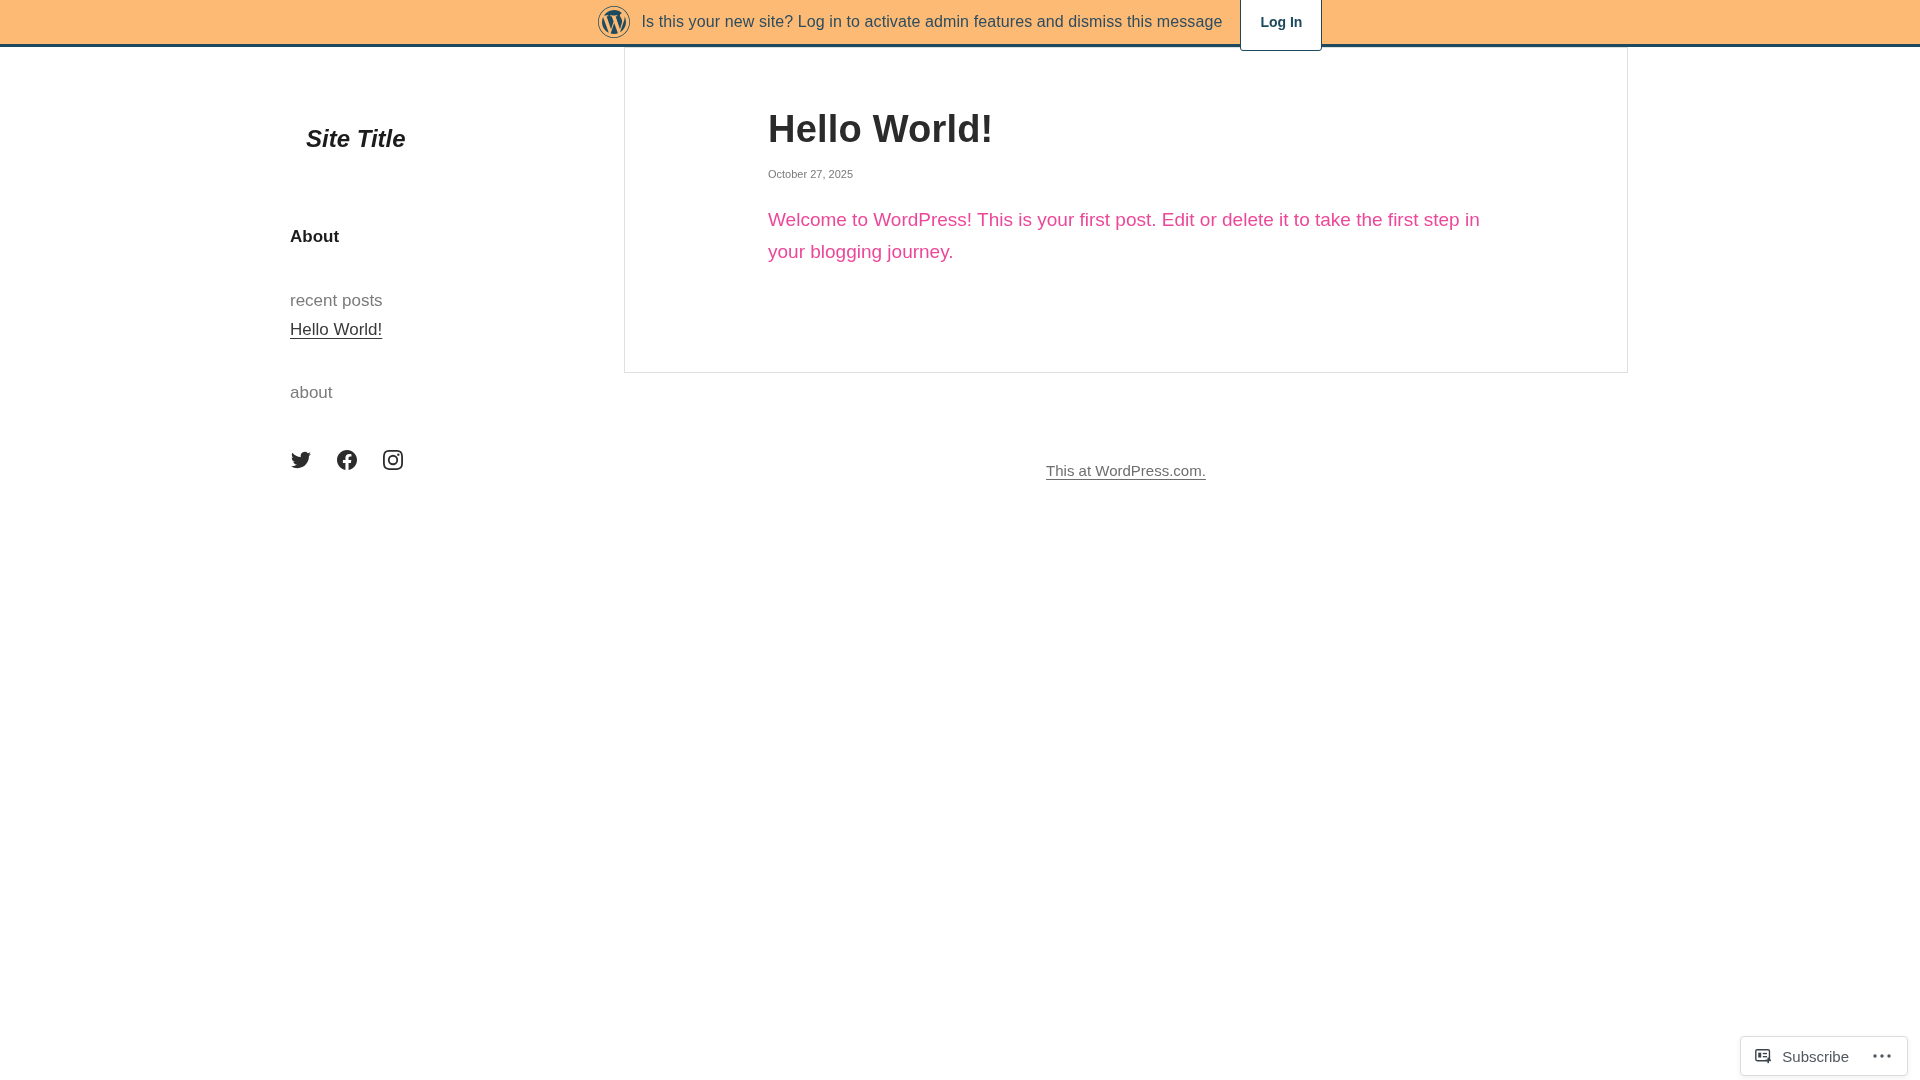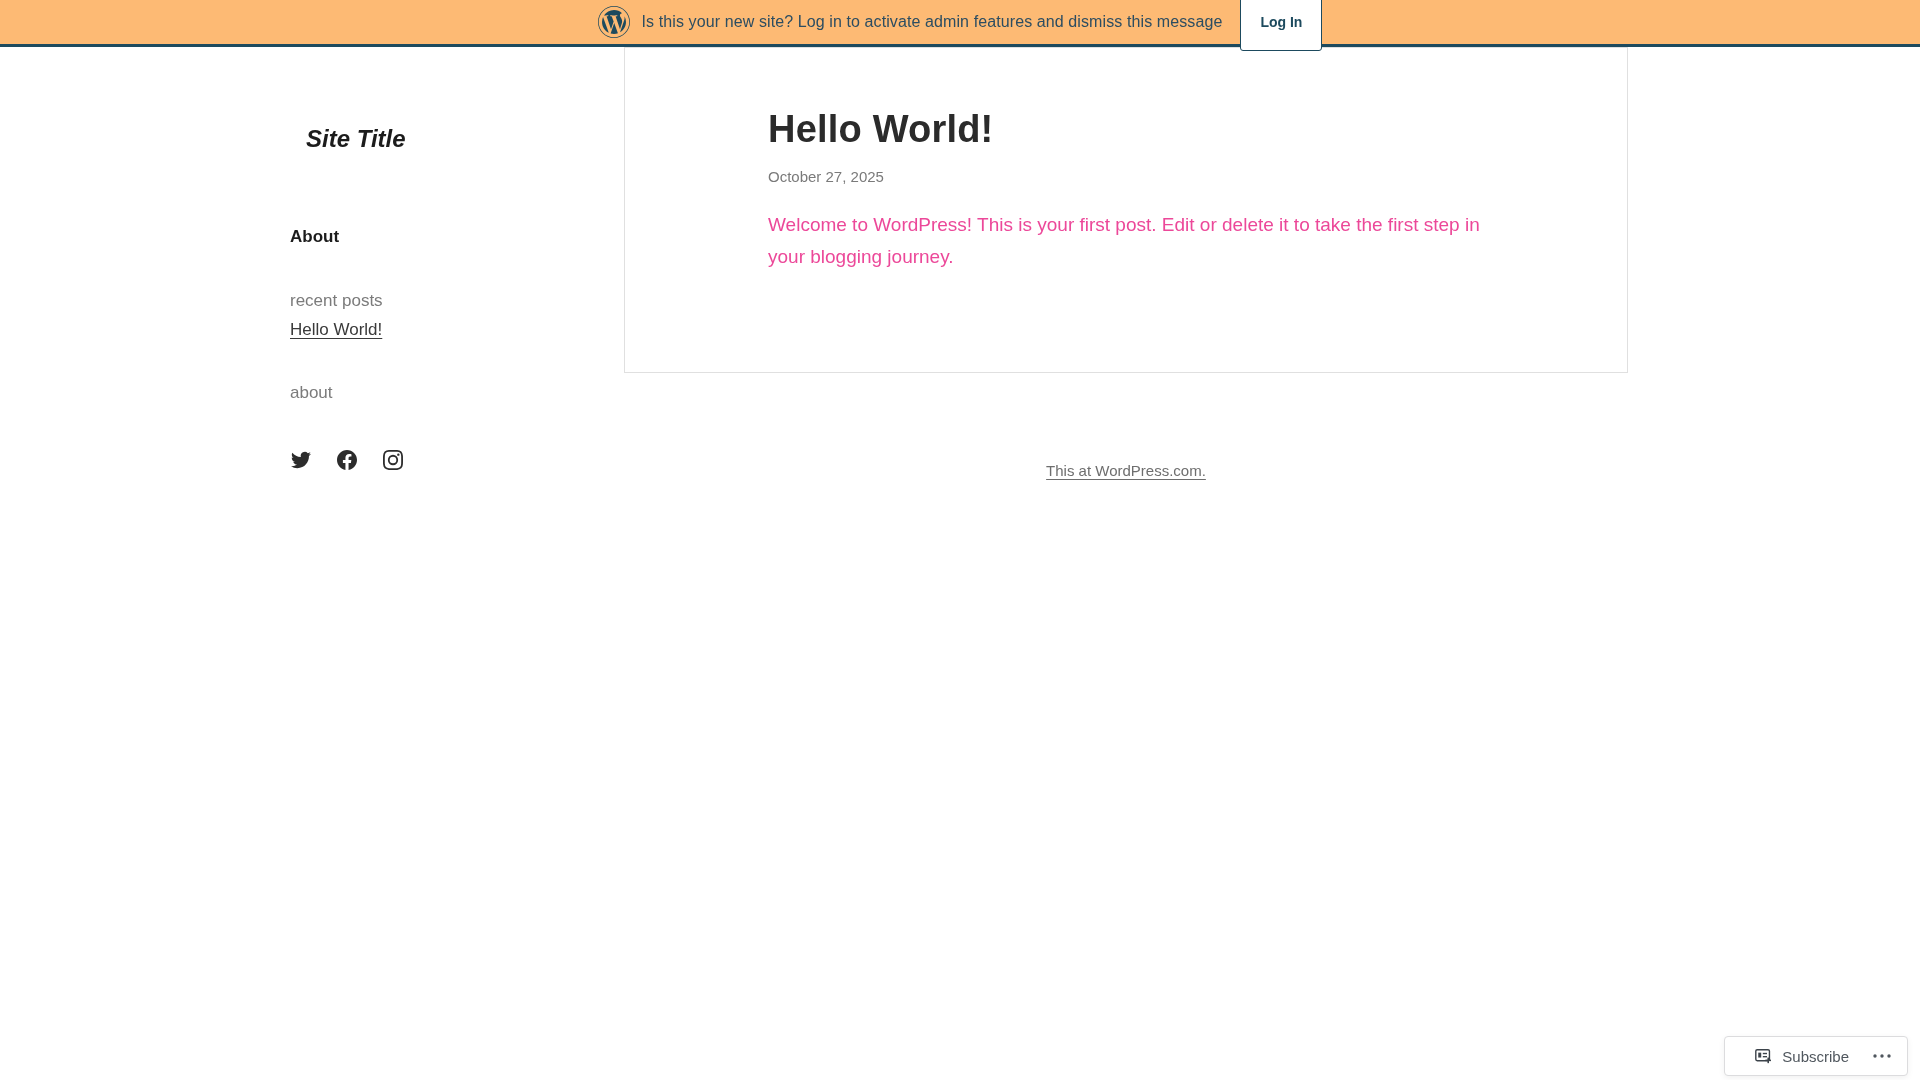--- a/index.html
+++ b/index.html
@@ -69,21 +69,21 @@
   .post-card {
     position:absolute; left:624px; top:47px;
     width:1004px; height:326px;
     background:#ffffff; border:1px solid #e0e0e0;
     padding:60px 140px 0 143px;
   }
   .post-title {
     margin:0; font-size:38px; font-weight:bold; color:#2b2b2b;
     line-height:1.15; letter-spacing:.2px; cursor:pointer;
   }
-  .post-date { margin-top:16px; font-size:15px; color:#7a7a7a; }
+  .post-date { margin-top:16px; font-size:11px; color:#7a7a7a; }
   .post-body {
     margin:24px 0 9px 0; max-width:720px;
     font-size:19px; line-height:1.72; color:#ec4899;
   }
 
   
   .site-footer {
     position:absolute; left:624px; top:462px; width:1004px;
     text-align:center;
   }
@@ -91,21 +91,21 @@
     font-size:15px; color:#6e6e6e;
     text-decoration:underline; text-underline-offset:3px; cursor:pointer;
   }
 
   
   .action-bar {
     position:absolute; right:12px; bottom:4px;
     height:40px; display:flex; align-items:center;
     background:#ffffff; border:1px solid #dcdcde; border-radius:4px;
     box-shadow:0 2px 6px rgba(0,0,0,.06);
-    padding:0 14px 0 28px;
+    padding:0 14px 0 12px;
   }
   .subscribe-btn { display:flex; align-items:center; gap:8px; color:#50575e; font-size:15px; }
   .sub-icon { display:inline-flex; width:21px; height:21px; }
   .sub-icon svg { width:21px; height:21px; stroke:#3c434a; fill:none; }
   .more-btn { margin-left:22px; display:inline-flex; align-items:center; }
   .more-btn svg { width:22px; height:10px; fill:#50575e; }
 </style>
 </head>
 <body>
 

